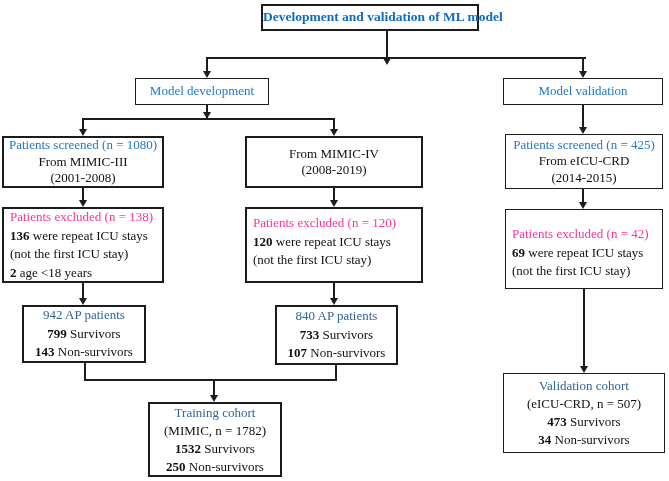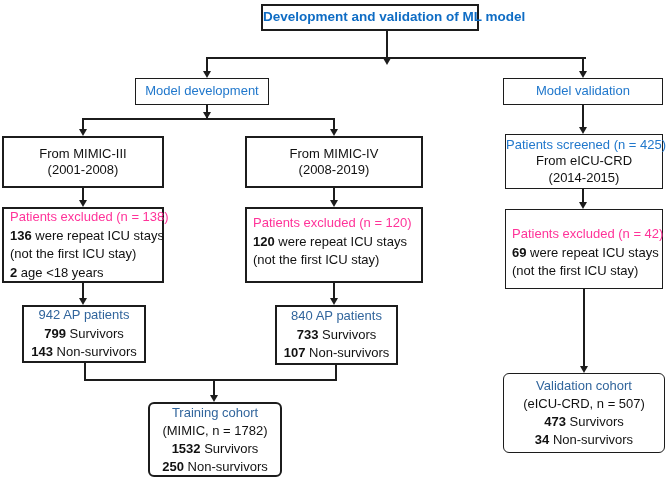--- a/index.html
+++ b/index.html
@@ -5,33 +5,33 @@
   :root{
     --title-blue:#0e6cc4;
     --accent-blue:#2178cc;
     --steel-blue:#31659c;
     --pink:#ff3399;
     --ink:#1c1c1c;
   }
   html,body{margin:0;padding:0;background:#ffffff;}
   .canvas{
     position:relative;width:669px;height:481px;background:#ffffff;
-    font-family:Liberation Sans, sans-serif;
+    font-family:Liberation Serif, serif;
     color:#111;overflow:hidden;
   }
   .box{
     position:absolute;box-sizing:border-box;background:#ffffff;
     border:2px solid var(--ink);
     display:flex;flex-direction:column;justify-content:center;
     text-align:center;font-size:13px;line-height:16.5px;white-space:nowrap;
   }
   .thin{border-width:1.5px;}
   .la{text-align:left;padding-left:6px;line-height:18.5px;}
   .excl{line-height:18.5px;}
-  .cohort{line-height:18px;border-radius:6px;}
+  .cohort{line-height:18px;}
   .title-text{font-weight:bold;font-size:13.5px;color:var(--title-blue);}
   .blue{color:var(--accent-blue);}
   .steel{color:var(--steel-blue);}
   .pink{color:var(--pink);}
   .b{font-weight:bold;}
   .ln{position:absolute;background:var(--ink);}
   .arr{
     position:absolute;width:0;height:0;
     border-left:4px solid transparent;border-right:4px solid transparent;
     border-top:7px solid var(--ink);
@@ -87,20 +87,21 @@
 
   <div class="box thin" style="left:135px;top:78px;width:134px;height:27px">
     <div class="blue">Model development</div>
   </div>
 
   <div class="box thin" style="left:503px;top:78px;width:160px;height:27px">
     <div class="blue">Model validation</div>
   </div>
 
   <div class="box" style="left:2px;top:136px;width:162px;height:52px">
+    <div class="blue">Patients screened (n = 1080)</div>
     <div>From MIMIC-III</div>
     <div>(2001-2008)</div>
   </div>
 
   <div class="box" style="left:245px;top:136px;width:178px;height:52px">
     <div>From MIMIC-IV</div>
     <div>(2008-2019)</div>
   </div>
 
   <div class="box thin" style="left:505px;top:134px;width:158px;height:55px">

